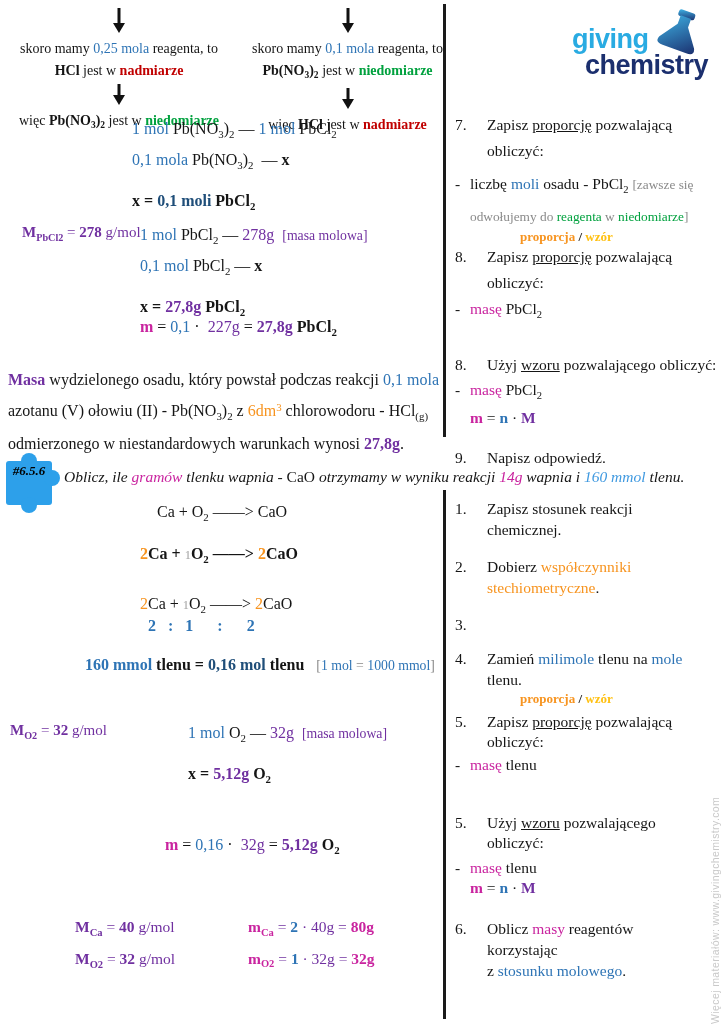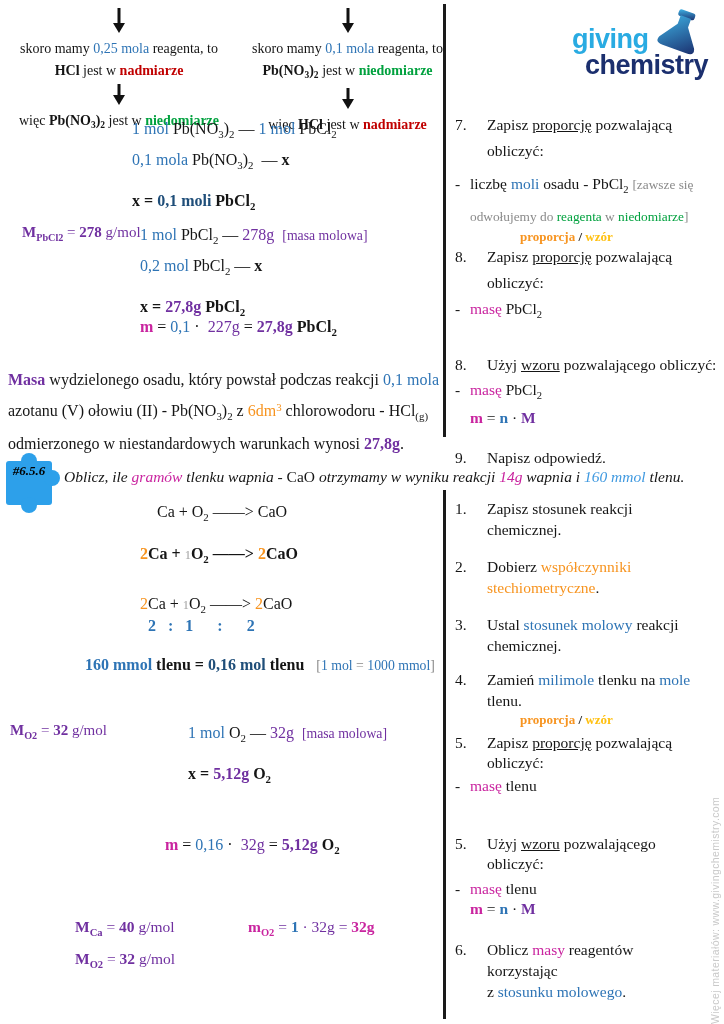--- a/index.html
+++ b/index.html
@@ -88,21 +88,21 @@
 
   <div class="abs calc" style="left:132px;top:116px;">
     <div class="line"><span class="b">1 mol</span><span> Pb(NO</span><span class="sub">3</span><span>)</span><span class="sub">2</span><span> — </span><span class="b">1 mol</span><span> PbCl</span><span class="sub">2</span></div>
     <div class="line"><span class="b">0,1 mola</span><span> Pb(NO</span><span class="sub">3</span><span>)</span><span class="sub">2</span><span>  — </span><span class="bold">x</span></div>
     <div class="line gapup"><span class="bold">x = </span><span class="nv bold">0,1 moli</span><span class="bold"> PbCl</span><span class="bold sub">2</span></div>
   </div>
 
   <div class="abs line" style="left:22px;top:224px;font-size:15px;"><span class="p bold">M</span><span class="p bold sub">PbCl2</span><span class="p"> = </span><span class="p bold">278</span><span class="p"> g/mol</span></div>
   <div class="abs calc" style="left:140px;top:222px;">
     <div class="line"><span class="b">1 mol</span><span> PbCl</span><span class="sub">2</span><span> — </span><span class="p">278g</span><span>  </span><span class="p small">[masa molowa]</span></div>
-    <div class="line"><span class="b">0,2 mol</span><span> PbCl</span><span class="sub">2</span><span> — </span><span class="bold">x</span></div>
+    <div class="line"><span class="b">0,1 mol</span><span> PbCl</span><span class="sub">2</span><span> — </span><span class="bold">x</span></div>
     <div class="line gapup"><span class="bold">x = </span><span class="p bold">27,8g</span><span class="bold"> PbCl</span><span class="bold sub">2</span></div>
   </div>
 
   <div class="abs line" style="left:140px;top:318px;"><span class="m bold">m</span><span> = </span><span class="b">0,1</span><span> ·  </span><span class="p">227g</span><span> = </span><span class="p bold">27,8g</span><span class="bold"> PbCl</span><span class="bold sub">2</span></div>
 
   <div class="abs line" style="left:8px;top:366px;width:434px;line-height:27.5px;"><span class="p bold">Masa</span><span> wydzielonego osadu, który powstał podczas reakcji </span><span class="b">0,1 mola</span><br><span>azotanu (V) ołowiu (II) - Pb(NO</span><span class="sub">3</span><span>)</span><span class="sub">2</span><span> z </span><span class="o">6dm</span><span class="o sup">3</span><span> chlorowodoru - HCl</span><span class="sub">(g)</span><br><span>odmierzonego w niestandardowych warunkach wynosi </span><span class="p bold">27,8g</span><span>.</span></div>
 
   <div class="abs" style="left:552px;top:8px;width:172px;height:72px;text-align:center;">
     <svg class="abs" style="left:95px;top:0px;" width="66" height="48" viewBox="0 0 66 48">
       <defs>
@@ -173,39 +173,39 @@
     <div class="line"><span class="b">1 mol</span><span> O</span><span class="sub">2</span><span> — </span><span class="p">32g</span><span>  </span><span class="p small">[masa molowa]</span></div>
     <div class="line gapup"><span class="bold">x = </span><span class="p bold">5,12g</span><span class="bold"> O</span><span class="bold sub">2</span></div>
   </div>
   <div class="abs line" style="left:165px;top:836px;"><span class="m bold">m</span><span> = </span><span class="b">0,16</span><span> ·  </span><span class="p">32g</span><span> = </span><span class="p bold">5,12g</span><span class="bold"> O</span><span class="bold sub">2</span></div>
 
   <div class="abs calc" style="left:75px;top:914px;font-size:15.5px;">
     <div class="line"><span class="p bold">M</span><span class="p bold sub">Ca</span><span class="p"> = </span><span class="p bold">40</span><span class="p"> g/mol</span></div>
     <div class="line"><span class="p bold">M</span><span class="p bold sub">O2</span><span class="p"> = </span><span class="p bold">32</span><span class="p"> g/mol</span></div>
   </div>
   <div class="abs calc" style="left:248px;top:914px;font-size:15.5px;">
+    <div class="line"><span class="m bold">m</span><span class="m bold sub">Ca</span><span class="p"> = </span><span class="b bold">2</span><span class="p"> · </span><span class="p">40g = </span><span class="m bold">80g</span></div>
     <div class="line"><span class="m bold">m</span><span class="m bold sub">O2</span><span class="p"> = </span><span class="b bold">1</span><span class="p"> · </span><span class="p">32g = </span><span class="m bold">32g</span></div>
   </div>
 
   <div class="rl botlist" style="left:455px;top:498px;">
     <div class="li" style="margin-bottom:16px;">
       <span class="num">1.</span>
       <div class="txt"><span>Zapisz stosunek reakcji chemicznej.</span></div>
     </div>
     <div class="li" style="margin-bottom:16px;">
       <span class="num">2.</span>
       <div class="txt"><span>Dobierz </span><span class="o">współczynniki</span><br><span class="o">stechiometryczne</span><span>.</span></div>
     </div>
     <div class="li" style="margin-bottom:13px;">
       <span class="num">3.</span>
-      <div class="txt"><span>Ustal </span><span class="b">stosunek molowy</span><span> reakcji</span><br><span>chemicznej.</span></div>
     </div>
     <div class="li" style="margin-bottom:2px;">
       <span class="num">4.</span>
-      <div class="txt"><span>Zamień </span><span class="b">milimole</span><span> tlenku na </span><span class="b">mole</span><br><span>tlenu.</span></div>
+      <div class="txt"><span>Zamień </span><span class="b">milimole</span><span> tlenu na </span><span class="b">mole</span><br><span>tlenu.</span></div>
     </div>
     <div class="phead" style="margin-bottom:6px;"><span class="o bold">proporcja</span><span class="bold"> / </span><span class="y bold">wzór</span></div>
     <div class="li" style="line-height:20px;margin-bottom:3px;">
       <span class="num">5.</span>
       <div class="txt"><span>Zapisz </span><span class="u">proporcję</span><span> pozwalającą</span><br><span>obliczyć:</span></div>
     </div>
     <div class="li" style="line-height:20px;margin-bottom:38px;">
       <span class="dash">-</span>
       <div class="txt"><span class="m">masę</span><span> tlenu</span></div>
     </div>

